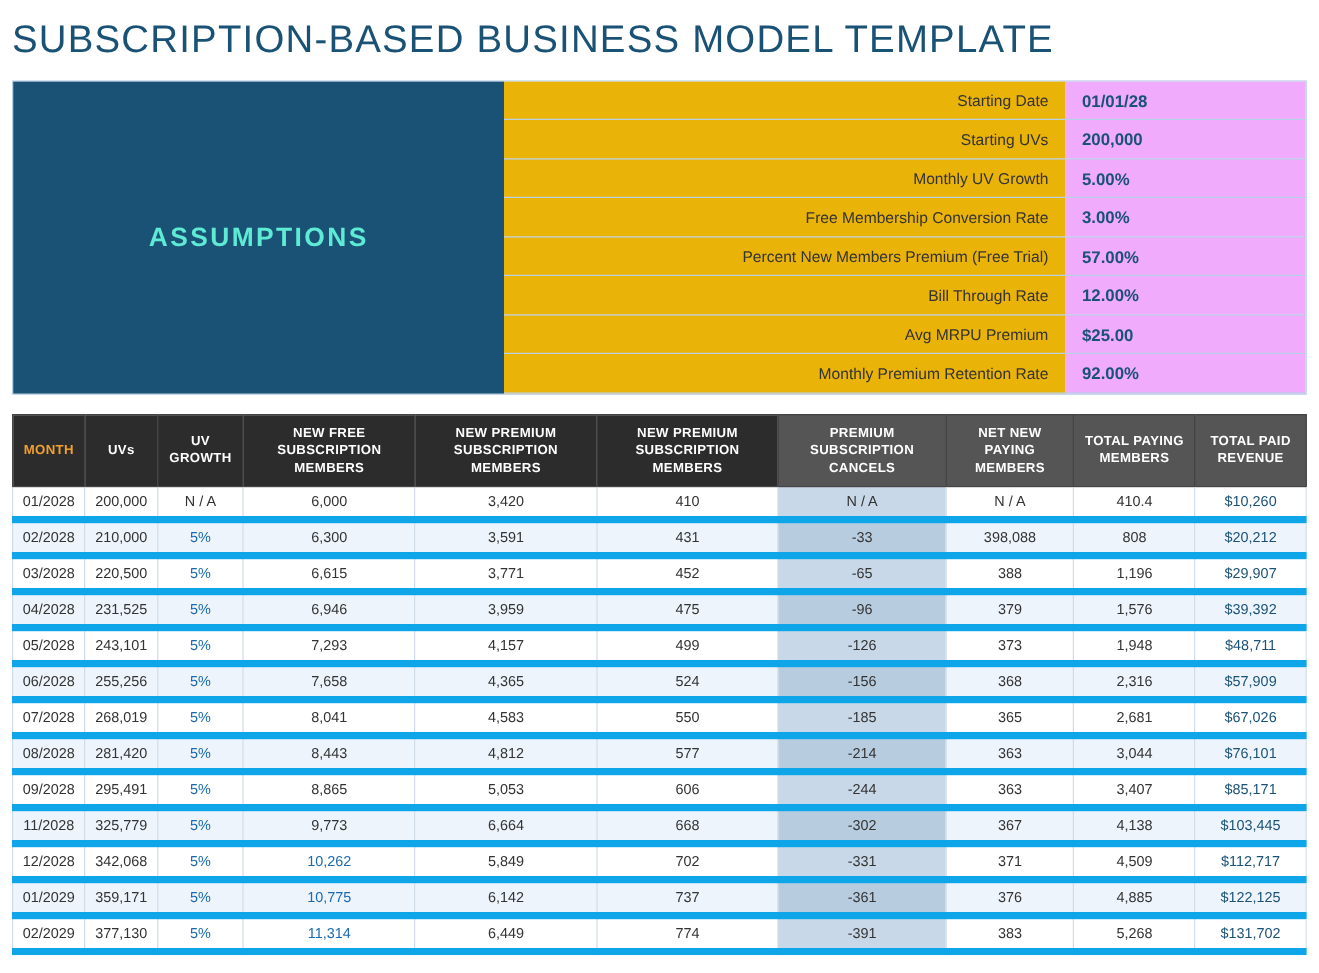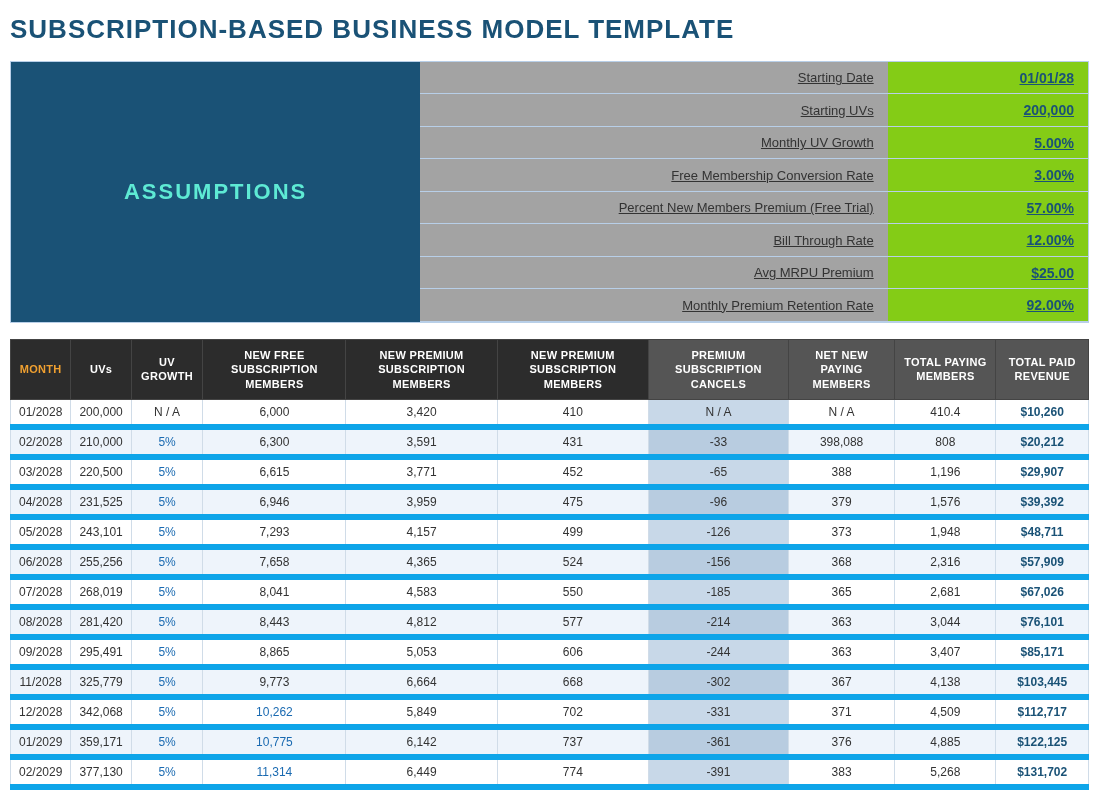--- a/index.html
+++ b/index.html
@@ -1,21 +1,21 @@
 <!DOCTYPE html>
 <html><head>
   <meta charset="utf-8">
   <style>
     * { box-sizing: border-box; margin: 0; padding: 0; }
     body { font-family: Arial, sans-serif; background: #fff; padding: 10px; }
 
     #page-title {
       color: #1a5276;
-      font-size: 26px;
-      font-weight: 700;
+      font-size: 32px;
+      font-weight: 400;
       letter-spacing: 1px;
       margin-bottom: 12px;
       padding: 4px 0;
     }
 
     .top-section {
       display: flex;
       border: 1px solid #b8cfe8;
       margin-bottom: 16px;
     }
@@ -41,35 +41,33 @@
     .assumptions-table tr {
       border-bottom: 1px solid #b8cfe8;
     }
 
     .assumptions-table td {
       padding: 7px 14px;
       font-size: 13px;
     }
 
     .assumptions-table td:first-child {
-      background: #a3a3a3;
+      background: #eab308;
       color: #333;
       text-align: right;
       width: 70%;
-      text-decoration: underline;
     }
 
     .assumptions-table td:last-child {
-      background: #84cc16;
+      background: #f0abfc;
       color: #1a5276;
       font-weight: bold;
-      text-align: right;
+      text-align: left;
       width: 30%;
       font-size: 14px;
-      text-decoration: underline;
     }
 
     
     .data-table-wrapper {
       overflow-x: auto;
     }
 
     .data-table {
       width: 100%;
       border-collapse: collapse;
@@ -131,21 +129,21 @@
       background: #c8d8e8;
       color: #333;
     }
 
     .data-table tbody tr:nth-child(even) td.gray-bg {
       background: #b8cce0;
     }
 
     .data-table tbody td.revenue-col {
       color: #1a5276;
-      font-weight: bold;
+      font-weight: normal;
     }
   </style>
 </head>
 <body>
 
 <h1 id="page-title">SUBSCRIPTION-BASED BUSINESS MODEL TEMPLATE</h1>
 
 <div class="top-section">
   <div class="assumptions-box">ASSUMPTIONS</div>
   <table class="assumptions-table">

